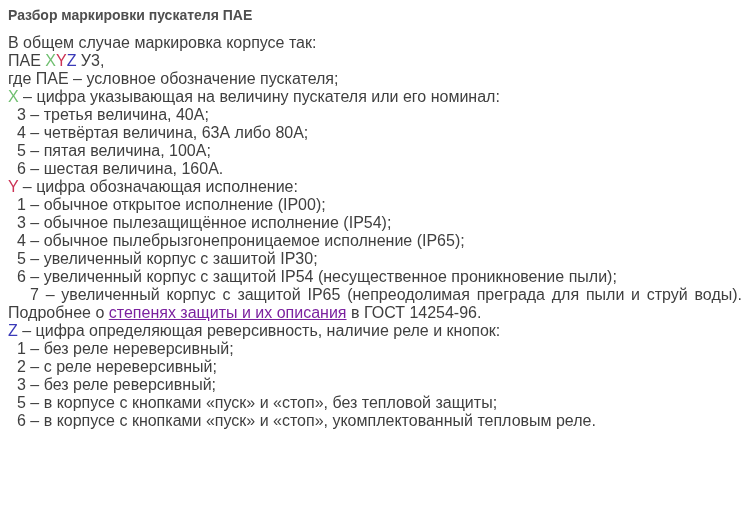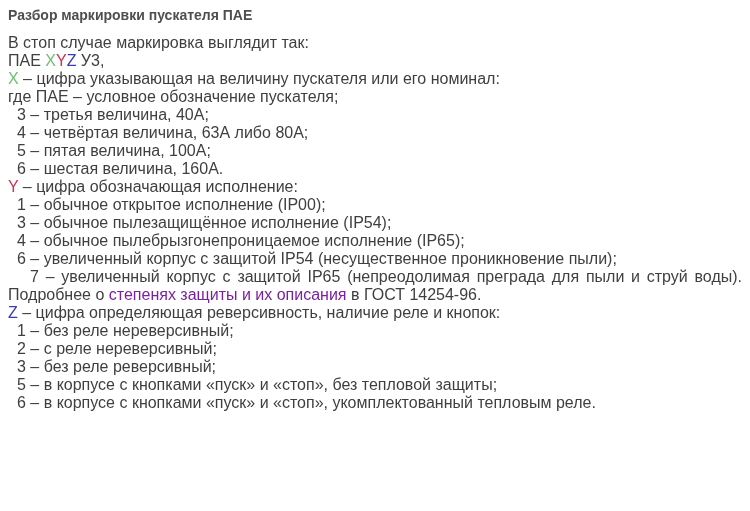--- a/index.html
+++ b/index.html
@@ -35,47 +35,49 @@
     text-align-last: justify;
   }
   .justify {
     text-align: justify;
   }
   .tok-x { color: var(--x-token, #70bf70); }
   .tok-y { color: var(--y-token, #cc3355); }
   .tok-z { color: var(--z-token, #3a3ab8); }
   .text-link {
     color: var(--link, #7b219f);
+    text-decoration: underline;
     cursor: pointer;
     margin-top: 16px;
   }
 </style>
 </head>
 <body>
 
 <div class="page">
 
   <h1 class="title">Разбор маркировки пускателя ПАЕ</h1>
 
-  <div class="line">В стоп случае маркировка выглядит так:</div>
+  <div class="line">В общем случае маркировка корпусе так:</div>
 
   <div class="line"><span>ПАЕ </span><span class="tok-x">X</span><span class="tok-y">Y</span><span class="tok-z">Z</span><span> У3,</span></div>
 
+  <div class="line">где ПАЕ – условное обозначение пускателя;</div>
+
   <div class="line"><span class="tok-x">X</span><span> – цифра указывающая на величину пускателя или его номинал:</span></div>
-
-  <div class="line">где ПАЕ – условное обозначение пускателя;</div>
   <div class="line item">3 – третья величина, 40А;</div>
   <div class="line item">4 – четвёртая величина, 63А либо 80А;</div>
   <div class="line item">5 – пятая величина, 100А;</div>
   <div class="line item">6 – шестая величина, 160А.</div>
 
   <div class="line"><span class="tok-y">Y</span><span> – цифра обозначающая исполнение:</span></div>
   <div class="line item">1 – обычное открытое исполнение (IP00);</div>
   <div class="line item">3 – обычное пылезащищённое исполнение (IP54);</div>
   <div class="line item">4 – обычное пылебрызгонепроницаемое исполнение (IP65);</div>
+  <div class="line item">5 – увеличенный корпус с зашитой IP30;</div>
   <div class="line item">6 – увеличенный корпус с защитой IP54 (несущественное проникновение пыли);</div>
   <div class="line item-justified">7 – увеличенный корпус с защитой IP65 (непреодолимая преграда для пыли и струй воды).</div>
 
   <div class="line"><span>Подробнее о </span><a class="text-link">степенях защиты и их описания</a><span> в ГОСТ 14254-96.</span></div>
 
   <div class="line"><span class="tok-z">Z</span><span> – цифра определяющая реверсивность, наличие реле и кнопок:</span></div>
   <div class="line item">1 – без реле нереверсивный;</div>
   <div class="line item">2 – с реле нереверсивный;</div>
   <div class="line item">3 – без реле реверсивный;</div>
   <div class="line item">5 – в корпусе с кнопками «пуск» и «стоп», без тепловой защиты;</div>

